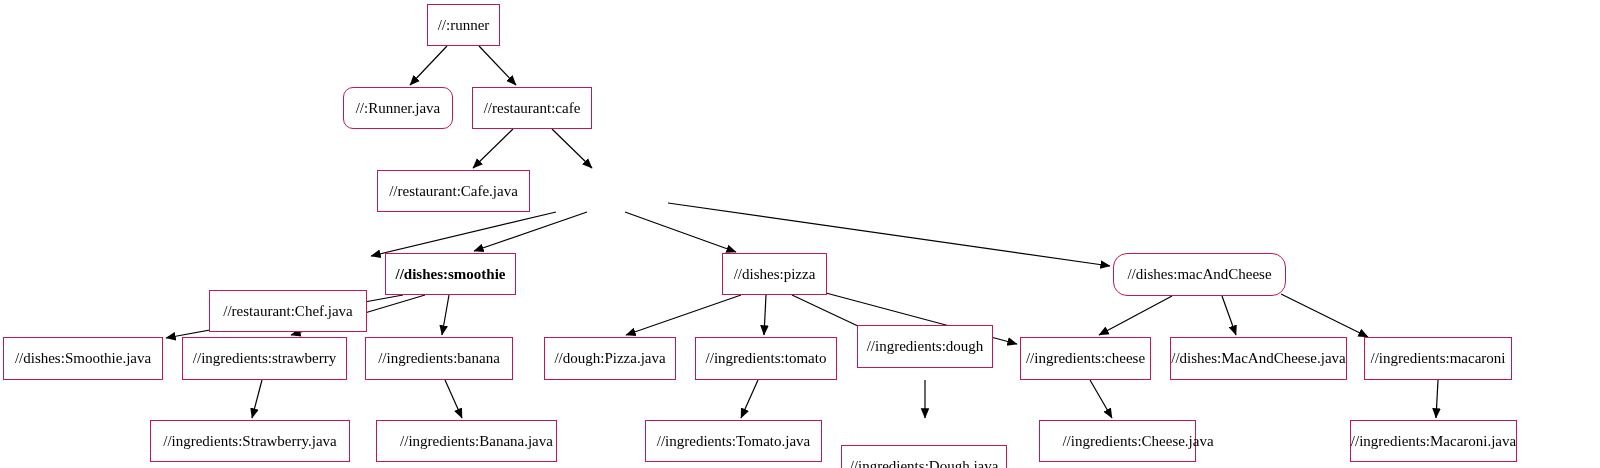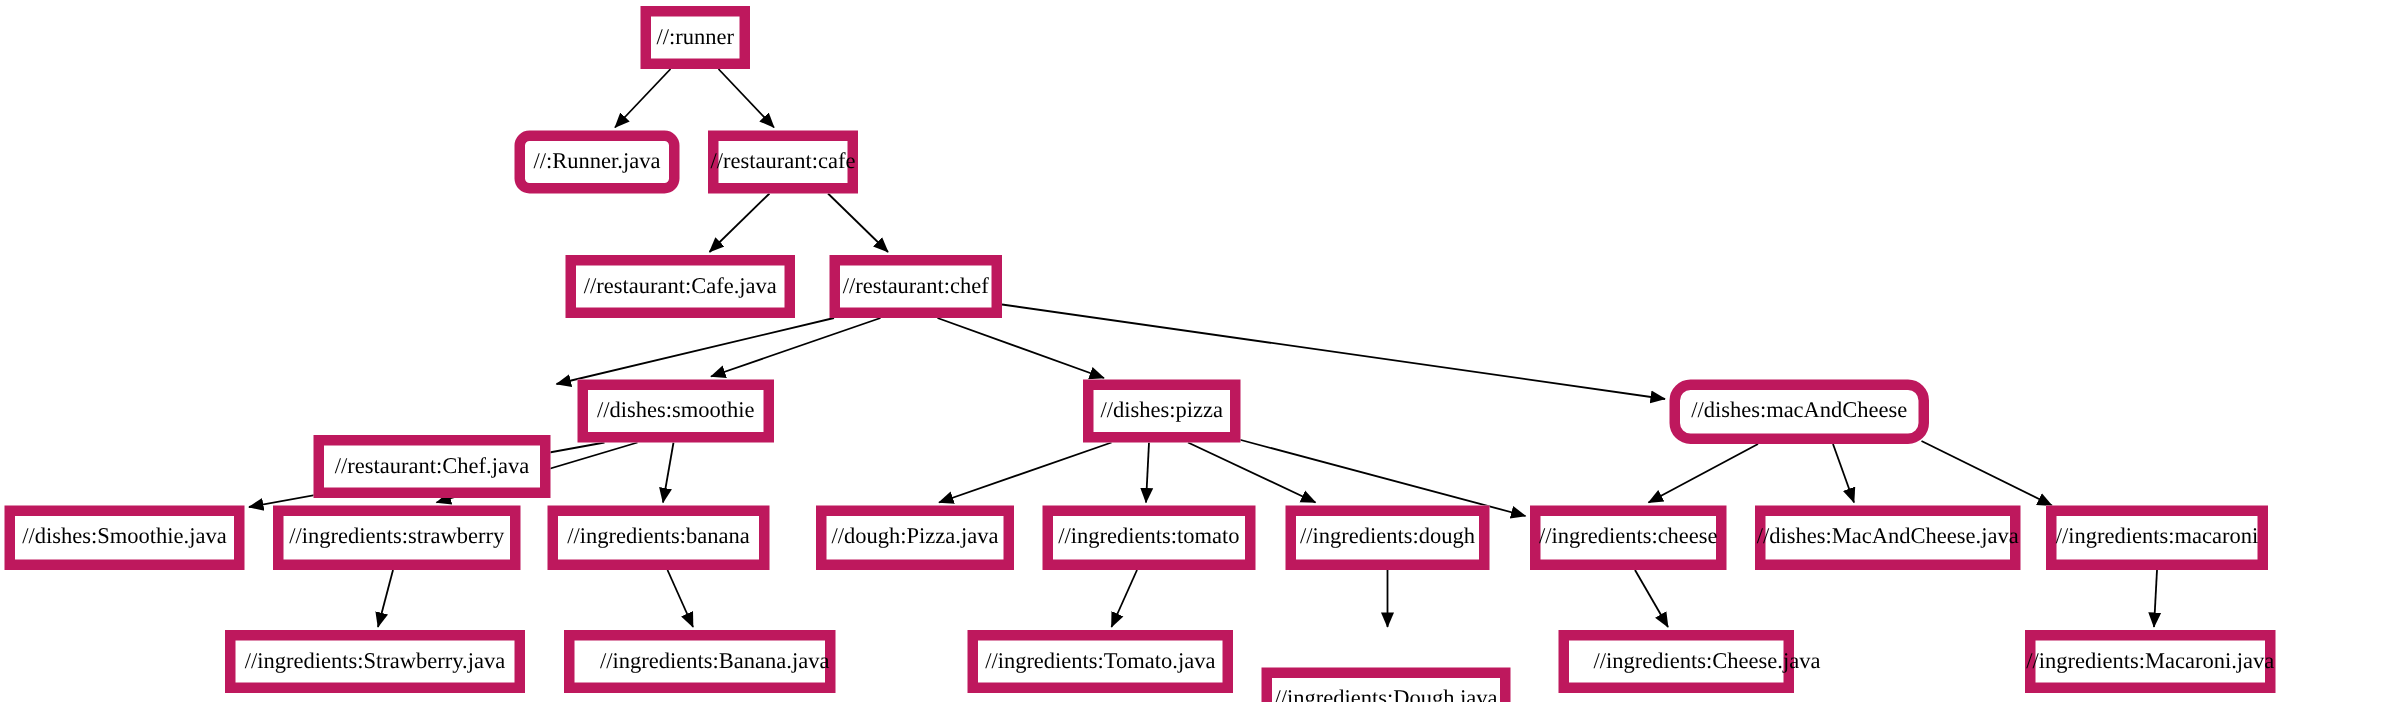--- a/index.html
+++ b/index.html
@@ -18,21 +18,21 @@
   .edge-layer {
     position: absolute;
     left: 0;
     top: 0;
     width: 1600px;
     height: 468px;
   }
   .node {
     position: absolute;
     box-sizing: border-box;
-    border: 7px solid #be185d;
+    border: 1px solid #be185d;
     background: #ffffff;
     display: flex;
     align-items: center;
     justify-content: center;
     font-size: 15px;
     color: #000000;
     white-space: nowrap;
     line-height: 1;
   }
 </style>
@@ -68,33 +68,32 @@
     <line x1="1222" y1="296" x2="1236" y2="335" stroke="#000" stroke-width="1.2" marker-end="url(#arrow)"></line>
     <line x1="1281" y1="294" x2="1368" y2="337" stroke="#000" stroke-width="1.2" marker-end="url(#arrow)"></line>
     <line x1="758" y1="380" x2="741" y2="418" stroke="#000" stroke-width="1.2" marker-end="url(#arrow)"></line>
     <line x1="925" y1="380" x2="925" y2="418" stroke="#000" stroke-width="1.2" marker-end="url(#arrow)"></line>
     <line x1="1090" y1="380" x2="1112" y2="418" stroke="#000" stroke-width="1.2" marker-end="url(#arrow)"></line>
     <line x1="1438" y1="380" x2="1436" y2="418" stroke="#000" stroke-width="1.2" marker-end="url(#arrow)"></line>
   </svg>
 
   <div class="node" style="left:427px;  top:4px;   width:73px;  height:42px;">//:runner</div>
   <div class="node" style="left:343px;  top:87px;  width:110px; height:42px;border-radius:10px;">//:Runner.java</div>
-  <div class="node" style="left:472px;  top:87px;  width:100px; height:42px;">//restaurant:cafe</div>
+  <div class="node" style="left:472px;  top:87px;  width:120px; height:42px;">//restaurant:cafe</div>
   <div class="node" style="left:377px;  top:170px; width:153px; height:42px;">//restaurant:Cafe.java</div>
-  <div class="node" style="left:553px;  top:170px; width:115px; height:42px;">//restaurant:chef</div>
   <div class="node" style="left:209px;  top:253px; width:158px; height:42px;margin-top:37px;">//restaurant:Chef.java</div>
-  <div class="node" style="left:385px;  top:253px; width:131px; height:42px;">//dishes:smoothie</div>
+  <div class="node" style="left:385px;  top:253px; width:131px; height:42px;font-weight:bold;">//dishes:smoothie</div>
   <div class="node" style="left:722px;  top:253px; width:105px; height:42px;">//dishes:pizza</div>
   <div class="node" style="left:1113px; top:253px; width:173px; height:43px;border-radius:14px;">//dishes:macAndCheese</div>
   <div class="node" style="left:3px;    top:337px; width:160px; height:43px;">//dishes:Smoothie.java</div>
   <div class="node" style="left:182px;  top:337px; width:165px; height:43px;">//ingredients:strawberry</div>
   <div class="node" style="left:365px;  top:337px; width:148px; height:43px;">//ingredients:banana</div>
   <div class="node" style="left:544px;  top:337px; width:132px; height:43px;">//dough:Pizza.java</div>
   <div class="node" style="left:695px;  top:337px; width:142px; height:43px;">//ingredients:tomato</div>
-  <div class="node" style="left:857px;  top:337px; width:136px; height:43px;">//ingredients:dough</div>
+  <div class="node" style="left:857px;  top:325px; width:136px; height:43px;">//ingredients:dough</div>
   <div class="node" style="left:1020px; top:337px; width:131px; height:43px;">//ingredients:cheese</div>
   <div class="node" style="left:1170px; top:337px; width:177px; height:43px;">//dishes:MacAndCheese.java</div>
   <div class="node" style="left:1364px; top:337px; width:148px; height:43px;">//ingredients:macaroni</div>
   <div class="node" style="left:150px;  top:420px; width:200px; height:42px;">//ingredients:Strawberry.java</div>
   <div class="node" style="left:376px;  top:420px; width:181px; height:42px;padding-left:20px;">//ingredients:Banana.java</div>
   <div class="node" style="left:645px;  top:420px; width:177px; height:42px;">//ingredients:Tomato.java</div>
   <div class="node" style="left:841px;  top:445px; width:166px; height:42px;">//ingredients:Dough.java</div>
   <div class="node" style="left:1039px; top:420px; width:157px; height:42px;padding-left:41px;">//ingredients:Cheese.java</div>
   <div class="node" style="left:1350px; top:420px; width:167px; height:42px;">//ingredients:Macaroni.java</div>
 

